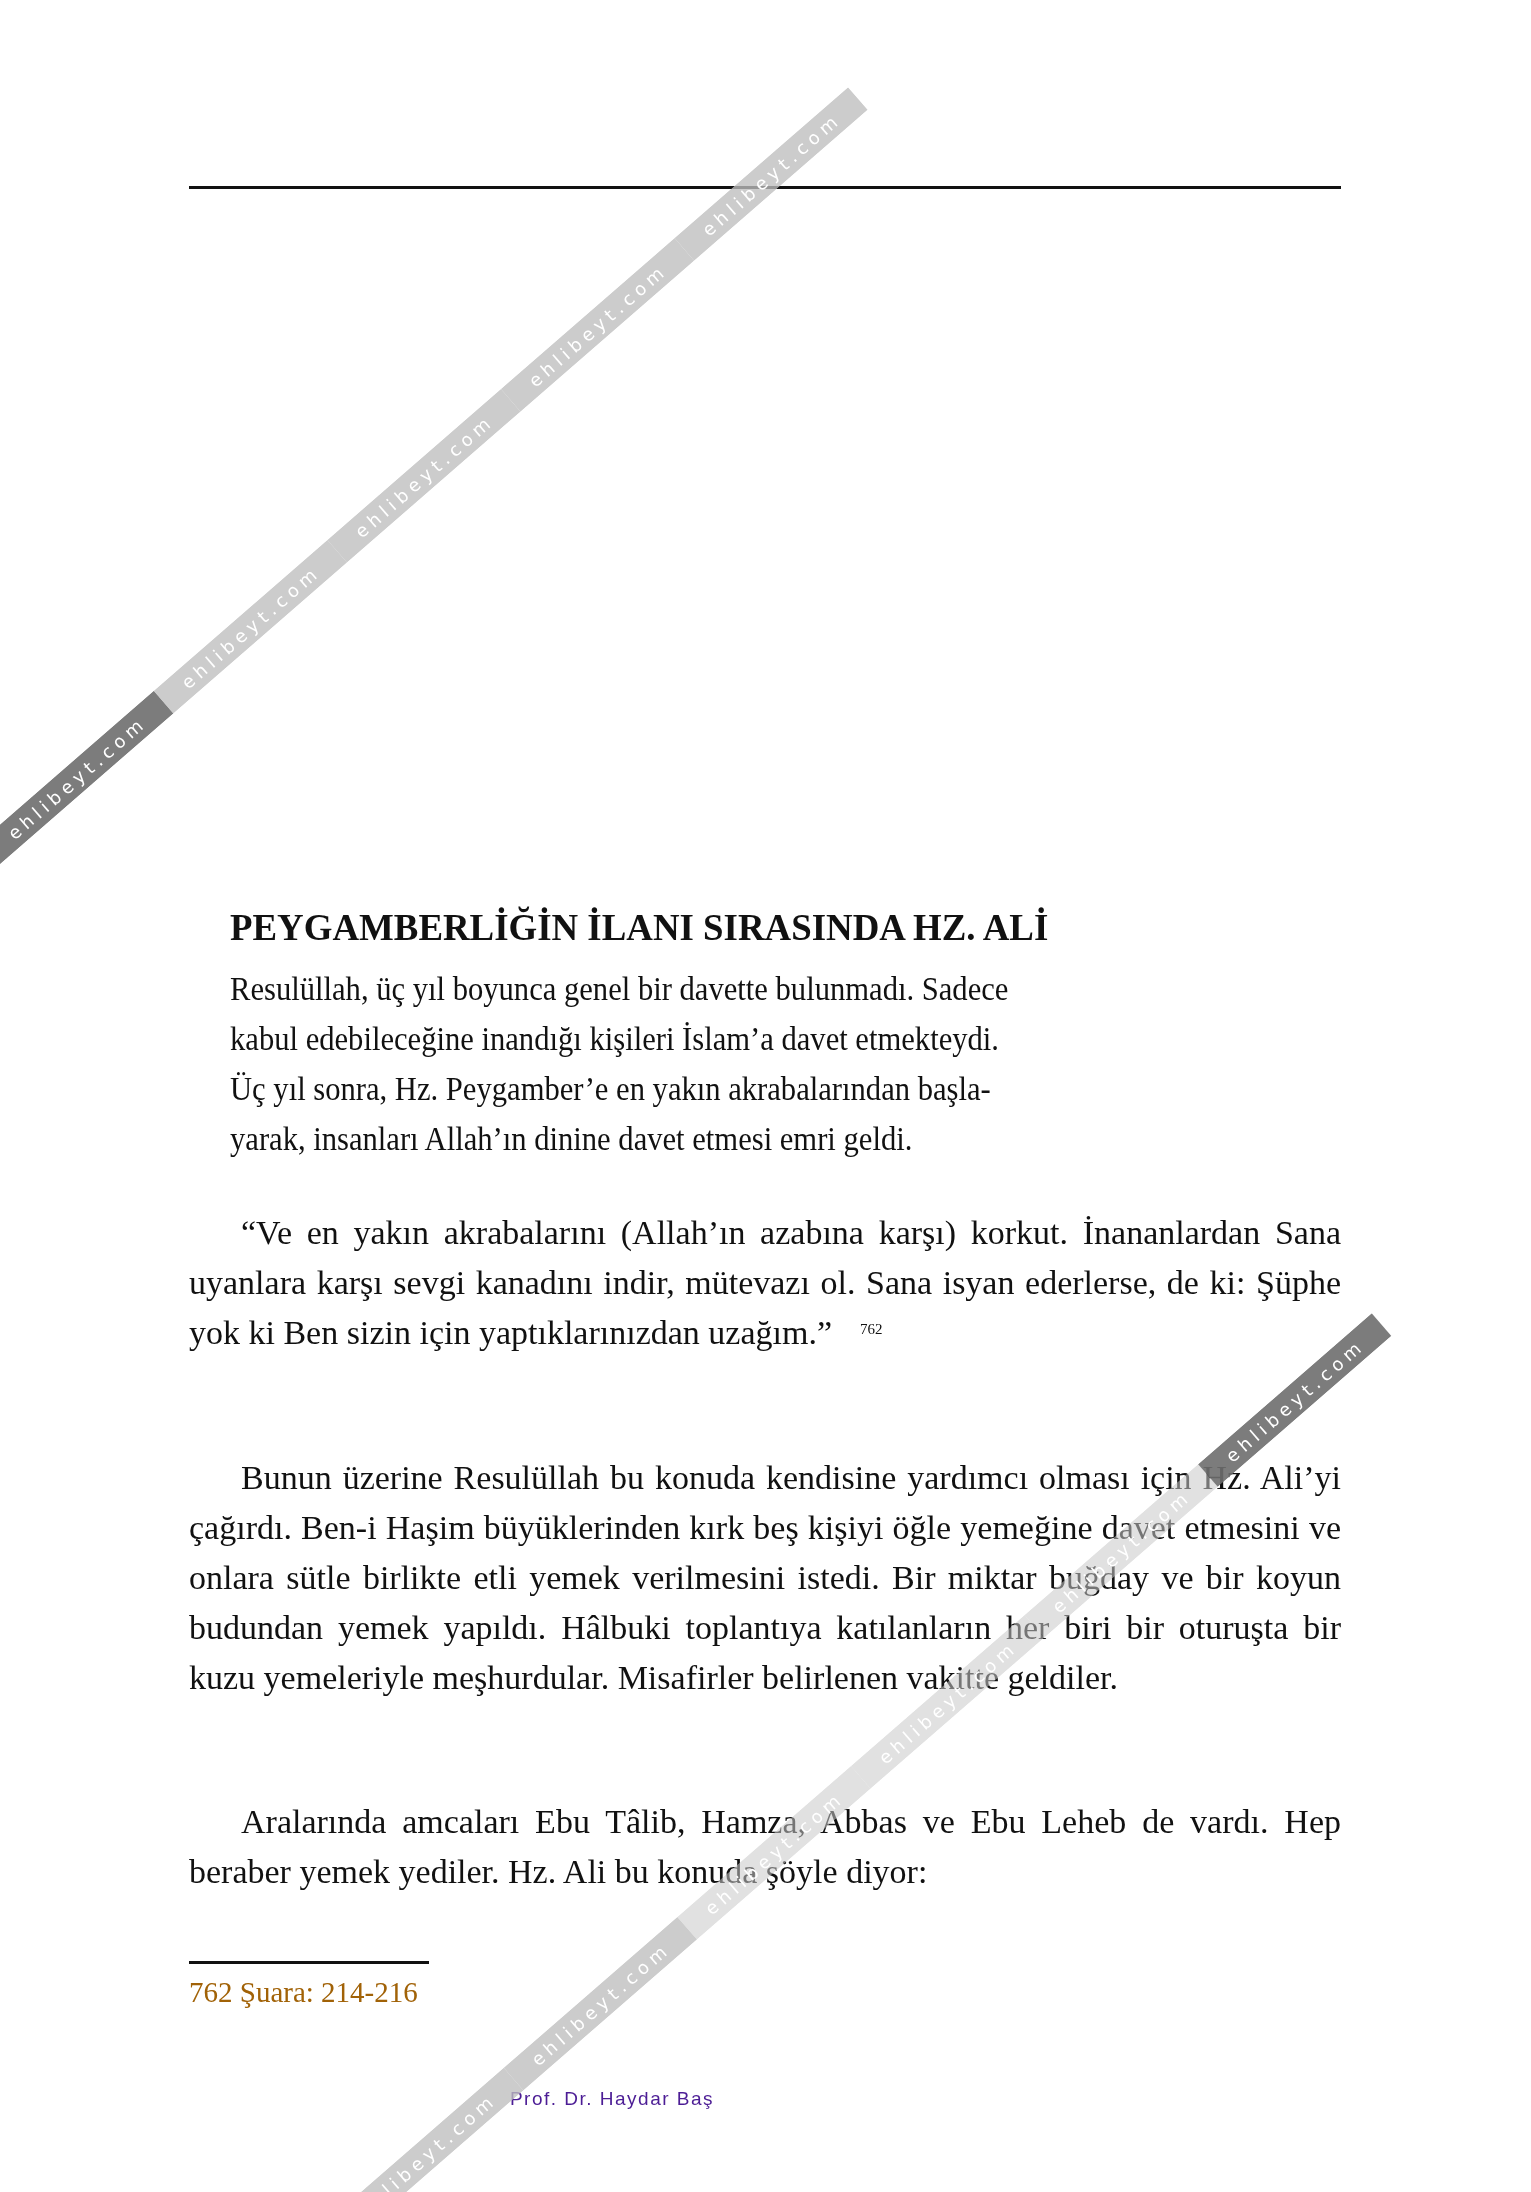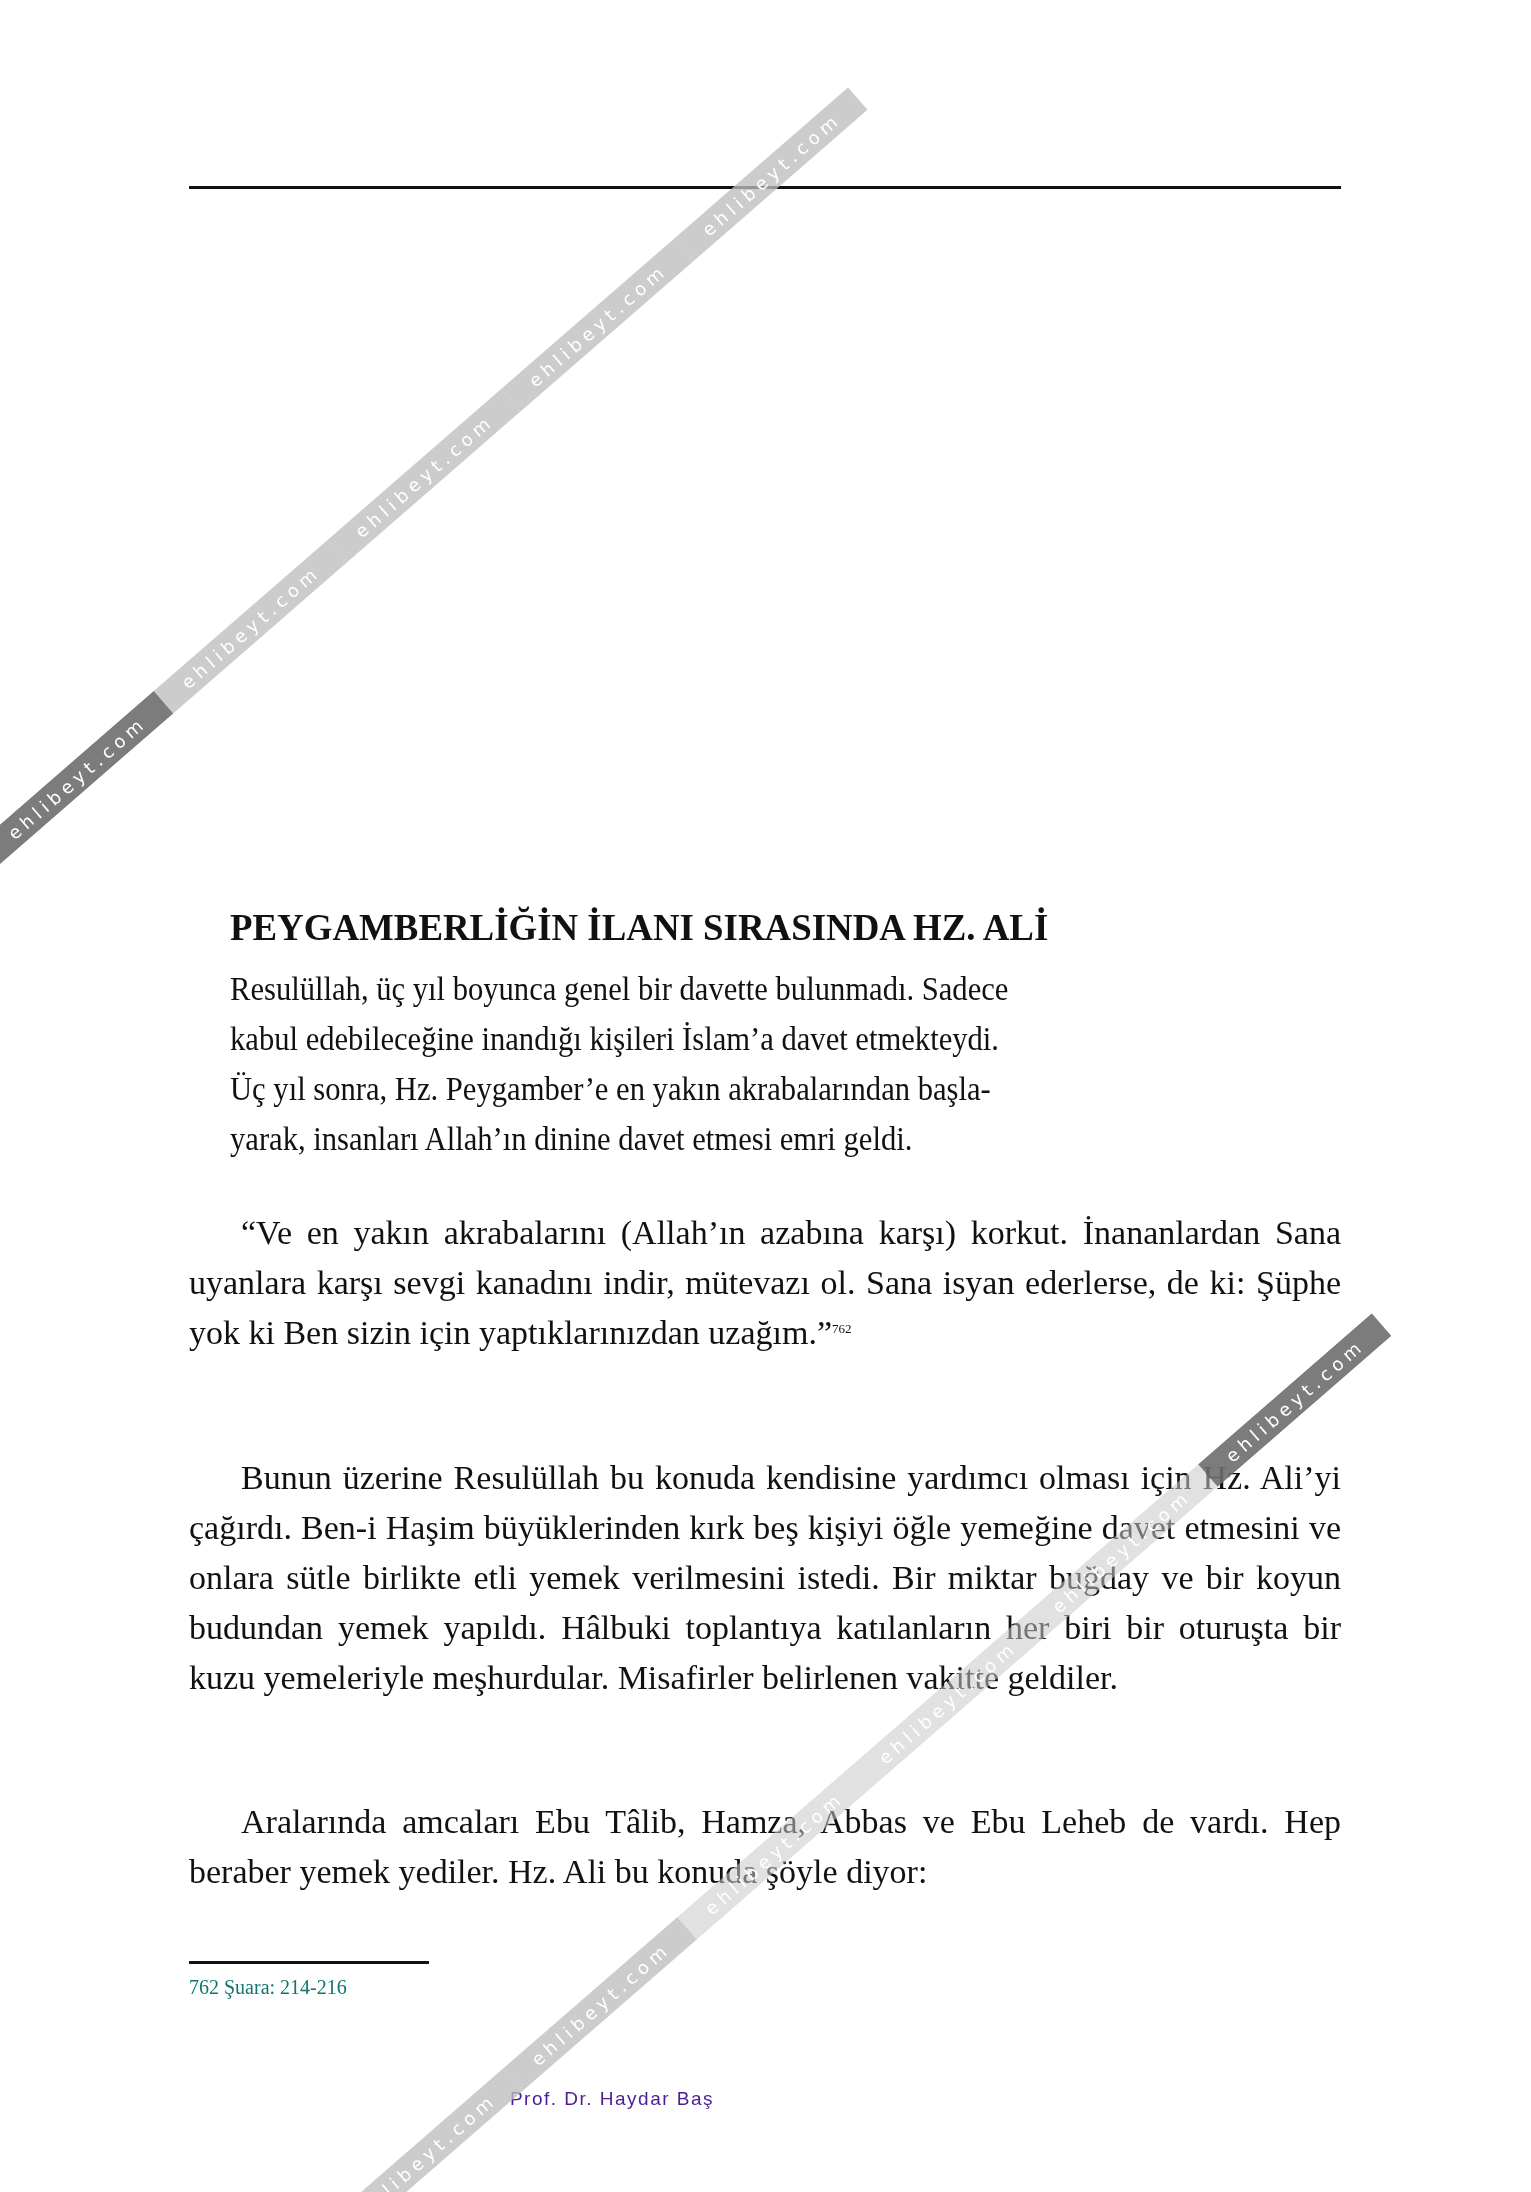--- a/index.html
+++ b/index.html
@@ -26,25 +26,25 @@
   }
   .lead-para { position:absolute; left:230px; top:964px; width:1100px;
     font-family:"Liberation Serif", serif; font-size:34px; line-height:50px; color:#111;
     transform:scaleX(0.9); transform-origin:left; }
   .lead-para div { white-space:nowrap; }
 
   .para { text-indent:52px; margin:0; }
   .p2 { top:1208px; }
   .p3 { top:1453px; }
   .p4 { top:1797px; }
-  sup { font-size:13px; vertical-align:top; position:relative; top:-4px; }
+  sup { font-size:15px; vertical-align:top; position:relative; top:-4px;margin-left:28px; }
 
   .foot-rule { position:absolute; left:189px; top:1961px; width:240px; height:3px; background:#111; }
   .footnote { position:absolute; left:189px; top:1976px;
-    font-family:"Liberation Serif", serif; font-size:20px; color:#0f766e; }
+    font-family:"Liberation Serif", serif; font-size:29px; color:#a16207; }
 
   .page-footer { position:absolute; left:0; width:1224px; top:2088px; text-align:center;
     font-family:Liberation Sans, sans-serif; font-size:19px; color:#4c1d95; letter-spacing:1.5px; }
 
   
   .wm-band { position:absolute; height:30px; transform-origin:left center; transform:rotate(-41deg);
     display:flex; align-items:center; overflow:hidden; pointer-events:none; }
   .wm-seg { height:30px; display:flex; align-items:center; justify-content:center;
     font-family:"DejaVu Sans", sans-serif; font-size:18px; letter-spacing:5px; color:#fff; white-space:nowrap; }
   .wm-light { background:rgba(190,190,190,0.78); }

